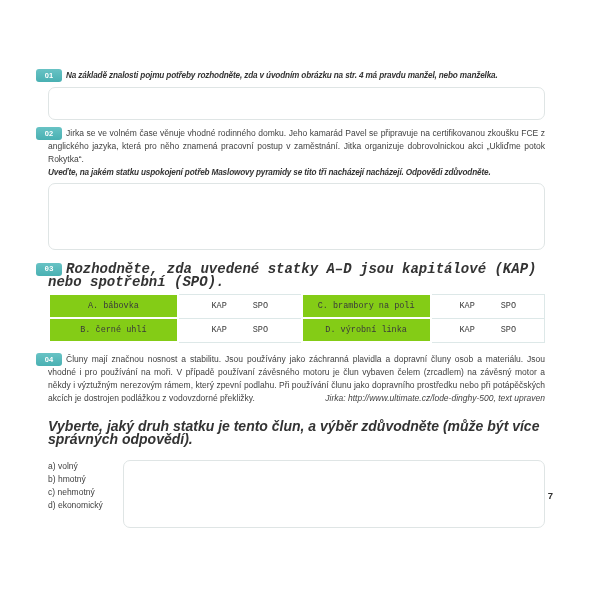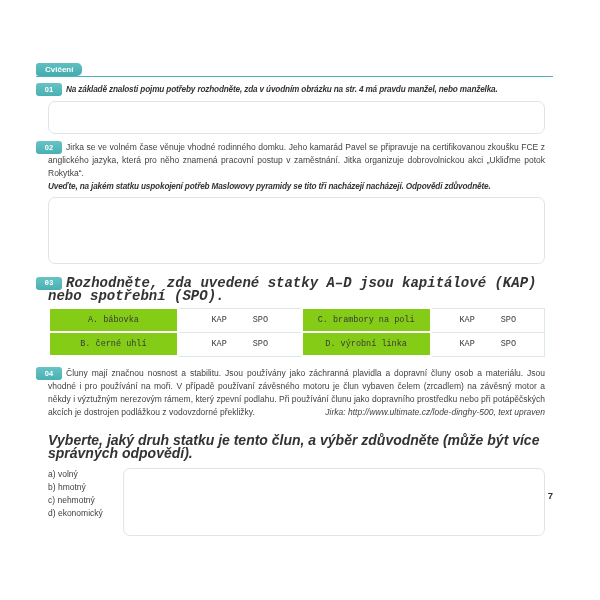--- a/index.html
+++ b/index.html
@@ -118,21 +118,21 @@
   .source-line {
     margin: -13px 0 0 0;
     font-size: 8.5px;
     line-height: 13px;
     font-style: italic;
     text-align: right;
     color: #444444;
   }
   .options-row {
     display: flex;
-    margin-top: 8px;
+    margin-top: 14px;
     align-items: flex-start;
   }
   .options-col {
     width: 75px;
     flex: 0 0 75px;
   }
   .option-item {
     font-size: 8.5px;
     line-height: 13px;
   }
@@ -153,23 +153,20 @@
   .ex-01 { margin-top: 6px; }
   .ex-02 { margin-top: 7px; }
   .ex-03 { margin-top: 13px; font-family: Liberation Mono, monospace; }
   .ex-04 { margin-top: 10px; }
 </style>
 </head>
 <body>
 
 <div class="page">
 
-  <div class="section-header">
-    <span class="section-badge">Cvičení</span>
-  </div>
 
   <div class="exercise ex-01">
     <span class="num-badge">01</span>
     <p class="ex-instruction indent fit">Na základě znalosti pojmu potřeby rozhodněte, zda v úvodním obrázku na str. 4 má pravdu manžel, nebo manželka.</p>
     <div class="answer-box box-01"></div>
   </div>
 
   <div class="exercise ex-02">
     <span class="num-badge">02</span>
     <p class="ex-text">Jirka se ve volném čase věnuje vhodné rodinného domku. Jeho kamarád Pavel se připravuje na certifikovanou zkoušku FCE z anglického jazyka, která pro něho znamená pracovní postup v zaměstnání. Jitka organizuje dobrovolnickou akci „Ukliďme potok Rokytka“.</p>

